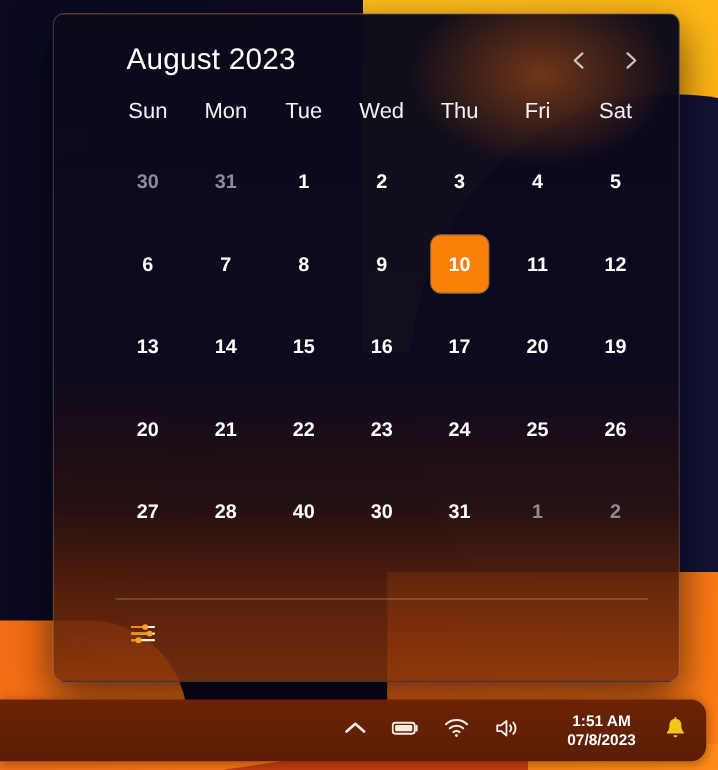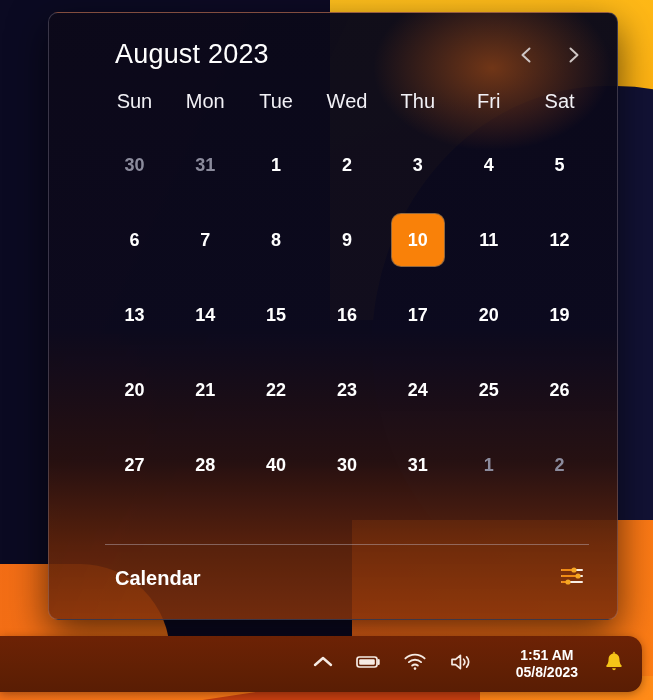--- a/index.html
+++ b/index.html
@@ -359,21 +359,20 @@
         <div class="day-num muted">1</div>
       </div>
       <div class="day-cell">
         <div class="day-num muted">2</div>
       </div>
     </div>
 
   <div class="cal-footer-wrap">
     <div class="cal-divider"></div>
     <div class="cal-footer">
-      <div class="footer-title">Calendar</div>
       <div class="sliders-btn">
         <span>
           <svg width="24" height="22" viewBox="0 0 24 22" fill="none">
             <line x1="2" y1="5" x2="22" y2="5" stroke="#f7efe6" stroke-width="2" stroke-linecap="round"></line>
             <line x1="2" y1="11" x2="22" y2="11" stroke="#f7efe6" stroke-width="2" stroke-linecap="round"></line>
             <line x1="2" y1="17" x2="22" y2="17" stroke="#f7efe6" stroke-width="2" stroke-linecap="round"></line>
             <line x1="2" y1="5" x2="14" y2="5" stroke="#f08b14" stroke-width="2" stroke-linecap="round"></line>
             <line x1="2" y1="11" x2="18" y2="11" stroke="#f08b14" stroke-width="2" stroke-linecap="round"></line>
             <line x1="2" y1="17" x2="8" y2="17" stroke="#f08b14" stroke-width="2" stroke-linecap="round"></line>
             <circle cx="14" cy="5" r="2.6" fill="#f5a623"></circle>
@@ -423,21 +422,21 @@
         <svg width="24" height="20" viewBox="0 0 24 20" fill="none">
           <path d="M3 7.4 H6.6 L11.4 3.4 V16.6 L6.6 12.6 H3 Z" stroke="#f6ebe4" stroke-width="1.7" stroke-linejoin="round" fill="none"></path>
           <path d="M14.6 7.2 A4.2 4.2 0 0 1 14.6 12.8" stroke="#f6ebe4" stroke-width="1.7" stroke-linecap="round"></path>
           <path d="M17.6 4.8 A7.6 7.6 0 0 1 17.6 15.2" stroke="#f6ebe4" stroke-width="1.7" stroke-linecap="round"></path>
         </svg>
       </span>
     </div>
 
     <div class="clock">
       <span class="clock-time">1:51 AM</span>
-      <span class="clock-date">05/8/2023</span>
+      <span class="clock-date">07/8/2023</span>
     </div>
 
     <div class="bell-btn">
       <span>
         <svg width="22" height="22" viewBox="0 0 22 22" fill="none">
           <path d="M11 2.4 C7.6 2.4 5.6 4.9 5.6 8 C5.6 12 4.2 13.6 3.4 14.6 C3 15.1 3.3 15.9 4 15.9 H18 C18.7 15.9 19 15.1 18.6 14.6 C17.8 13.6 16.4 12 16.4 8 C16.4 4.9 14.4 2.4 11 2.4 Z" fill="#f5c518"></path>
           <path d="M9.1 17.3 C9.4 18.6 10.1 19.3 11 19.3 C11.9 19.3 12.6 18.6 12.9 17.3 Z" fill="#f5c518"></path>
           <rect x="10.2" y="0.8" width="1.6" height="2.2" rx="0.8" fill="#f5c518"></rect>
         </svg>
       </span>

